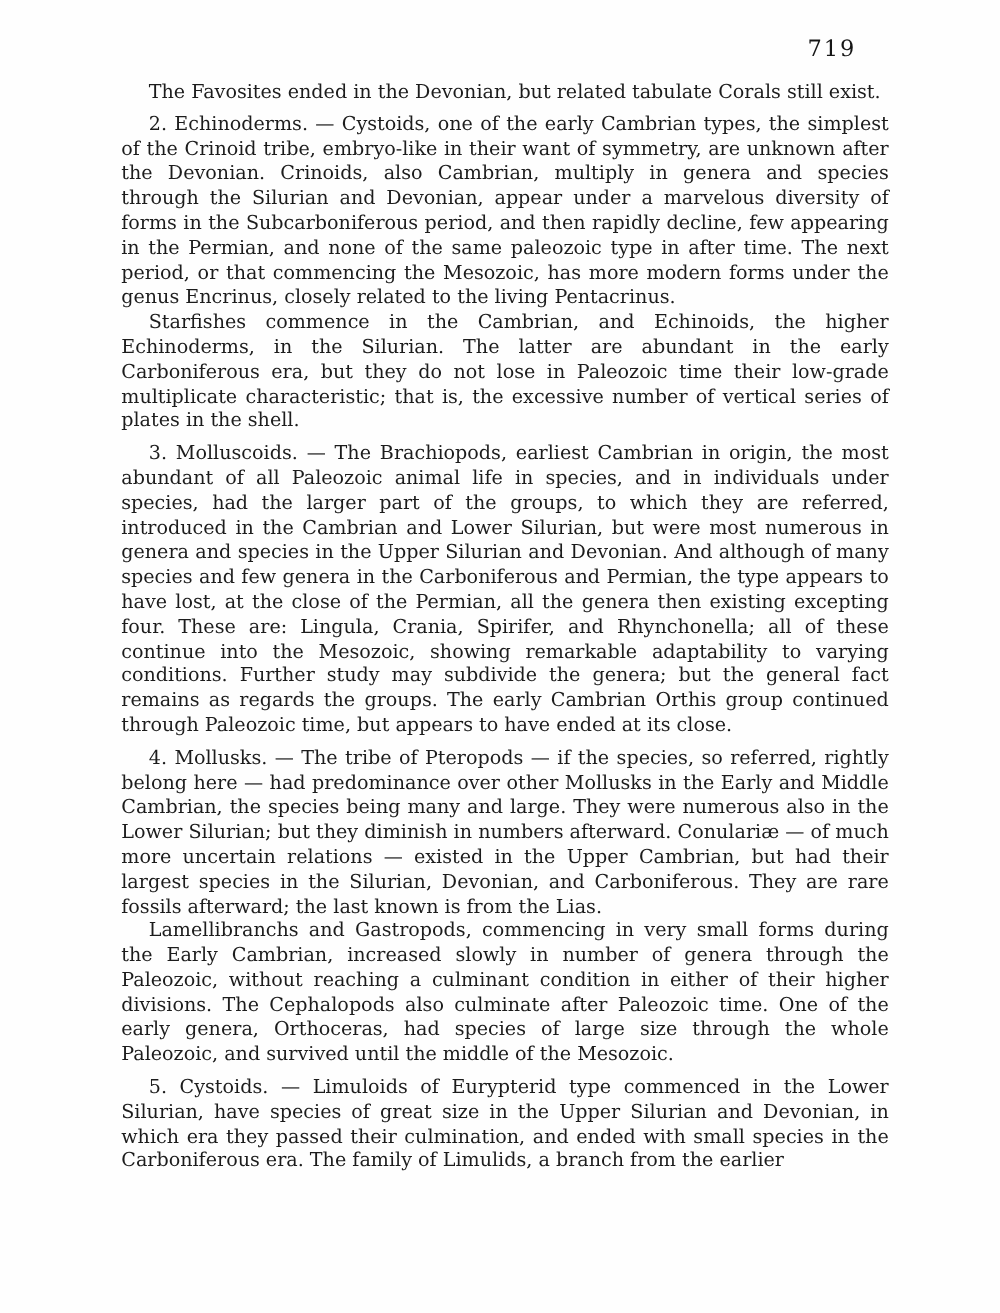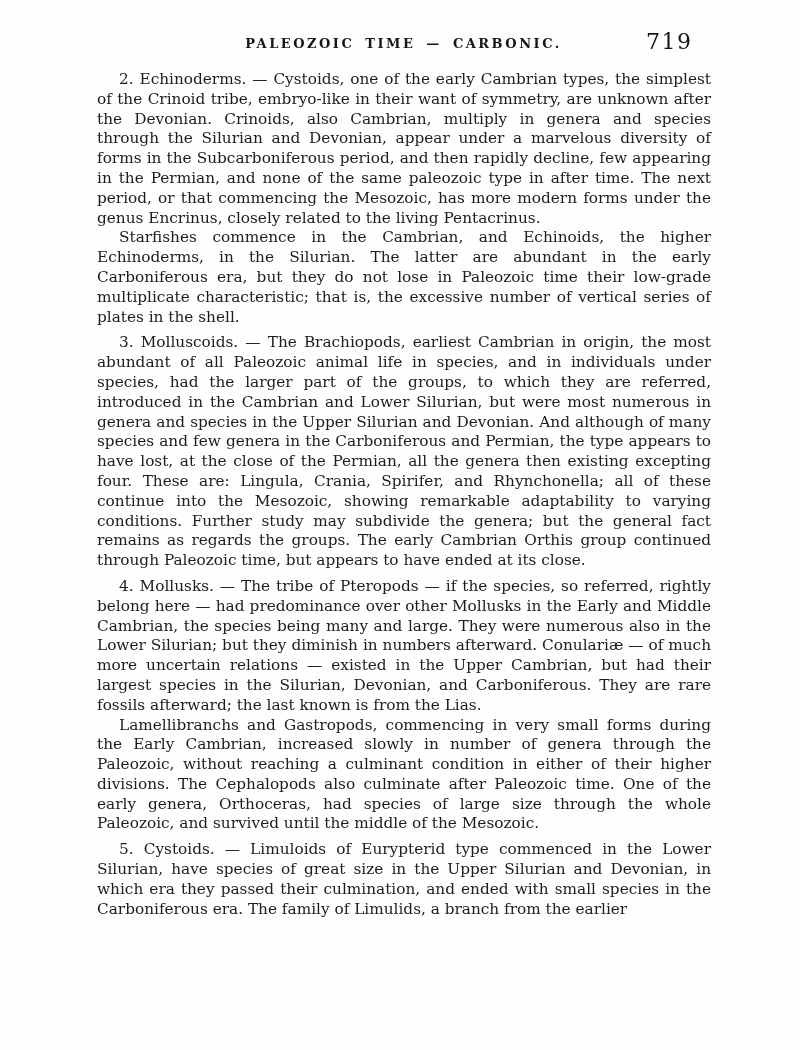--- a/index.html
+++ b/index.html
@@ -25,21 +25,21 @@
     font-size: 13px;
     font-weight: bold;
     letter-spacing: 2.5px;
     word-spacing: 4px;
     color: #161616;
   }
   .page-number {
     position: absolute;
     top: 29px;
     left: 646px;
-    font-size: 22px;
+    font-size: 18px;
     letter-spacing: 1.5px;
     color: #161616;
   }
   .text-block {
     position: absolute;
     top: 64px;
     left: 97px;
     width: 614px;
     font-size: 15.3px;
     line-height: 19.8px;
@@ -53,23 +53,23 @@
   .para.section {
     margin-top: 6px;
   }
   .run-b { font-weight: normal; }
   .run-i { }
 </style>
 </head>
 <body>
 
 <div class="page">
-  <div class="running-head">PALEOZOIC TIME — CARBONIC.</div>
   <div class="page-number">719</div>
   <div class="text-block">
+      <p class="para"><span class="">The Favosites ended in the Devonian, but related tabulate Corals still exist.</span></p>
       <p class="para section"><span class="">2. </span><span class="run-b">Echinoderms.</span><span class=""> — Cystoids, one of the early Cambrian types, the simplest of the Crinoid tribe, embryo-like in their want of symmetry, are unknown after the Devonian. Crinoids, also Cambrian, multiply in genera and species through the Silurian and Devonian, appear under a marvelous diversity of forms in the Subcarboniferous period, and then rapidly decline, few appearing in the Permian, and none of the same paleozoic type in after time. The next period, or that commencing the Mesozoic, has more modern forms under the genus </span><span class=" run-i">Encrinus</span><span class="">, closely related to the living </span><span class=" run-i">Pentacrinus</span><span class="">.</span></p>
       <p class="para"><span class="">Starfishes commence in the Cambrian, and Echinoids, the higher Echinoderms, in the Silurian. The latter are abundant in the early Carboniferous era, but they do not lose in Paleozoic time their low-grade multiplicate characteristic; that is, the excessive number of vertical series of plates in the shell.</span></p>
       <p class="para section"><span class="">3. </span><span class="run-b">Molluscoids.</span><span class=""> — The Brachiopods, earliest Cambrian in origin, the most abundant of all Paleozoic animal life in species, and in individuals under species, had the larger part of the groups, to which they are referred, introduced in the Cambrian and Lower Silurian, but were most numerous in genera and species in the Upper Silurian and Devonian. And although of many species and few genera in the Carboniferous and Permian, the type appears to have lost, at the close of the Permian, all the genera then existing excepting four. These are: </span><span class=" run-i">Lingula</span><span class="">, </span><span class=" run-i">Crania</span><span class="">, </span><span class=" run-i">Spirifer</span><span class="">, and </span><span class=" run-i">Rhynchonella</span><span class="">; all of these continue into the Mesozoic, showing remarkable adaptability to varying conditions. Further study may subdivide the genera; but the general fact remains as regards the groups. The early Cambrian </span><span class=" run-i">Orthis</span><span class=""> group continued through Paleozoic time, but appears to have ended at its close.</span></p>
       <p class="para section"><span class="">4. </span><span class="run-b">Mollusks.</span><span class=""> — The tribe of Pteropods — if the species, so referred, rightly belong here — had predominance over other Mollusks in the Early and Middle Cambrian, the species being many and large. They were numerous also in the Lower Silurian; but they diminish in numbers afterward. Conulariæ — of much more uncertain relations — existed in the Upper Cambrian, but had their largest species in the Silurian, Devonian, and Carboniferous. They are rare fossils afterward; the last known is from the Lias.</span></p>
       <p class="para"><span class="">Lamellibranchs and Gastropods, commencing in very small forms during the Early Cambrian, increased slowly in number of genera through the Paleozoic, without reaching a culminant condition in either of their higher divisions. The Cephalopods also culminate after Paleozoic time. One of the early genera, </span><span class=" run-i">Orthoceras</span><span class="">, had species of large size through the whole Paleozoic, and survived until the middle of the Mesozoic.</span></p>
       <p class="para section"><span class="">5. </span><span class="run-b">Cystoids.</span><span class=""> — Limuloids of Eurypterid type commenced in the Lower Silurian, have species of great size in the Upper Silurian and Devonian, in which era they passed their culmination, and ended with small species in the Carboniferous era. The family of Limulids, a branch from the earlier</span></p>
     </div>
 </div>
 
 </body></html>

